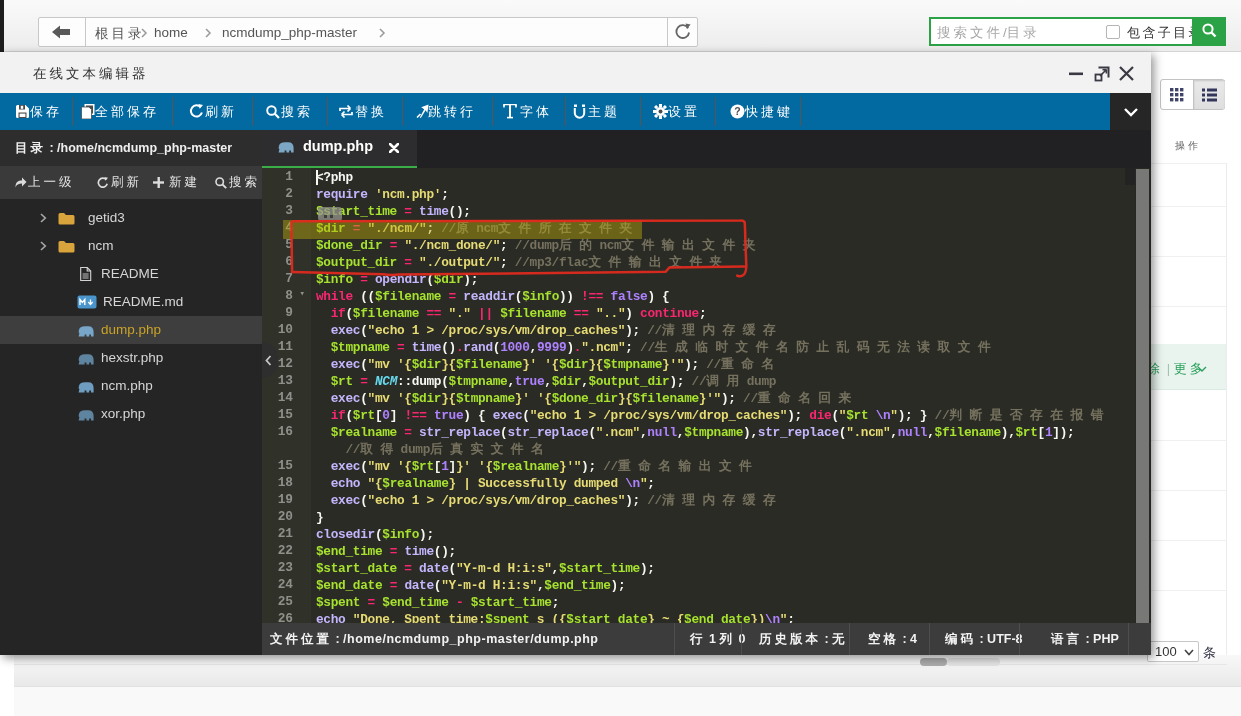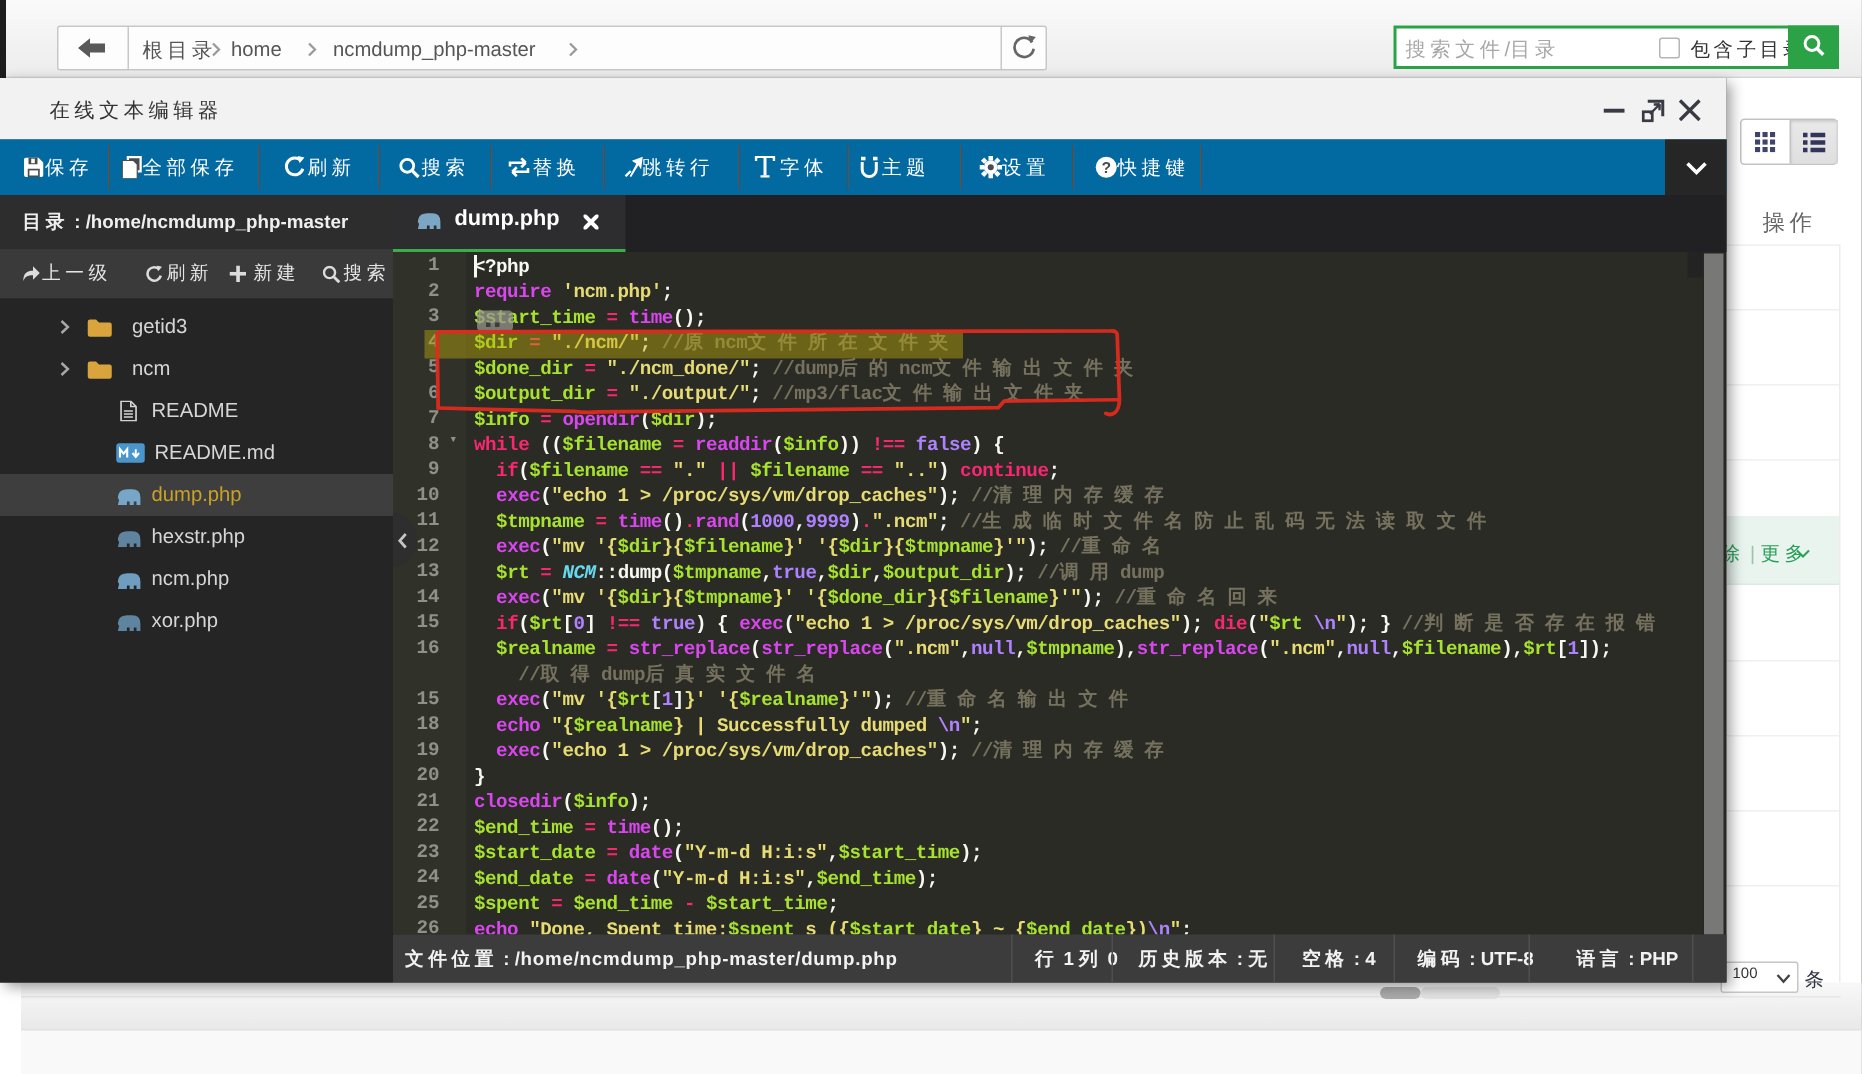--- a/index.html
+++ b/index.html
@@ -18,30 +18,30 @@
 
 #searchbox{left:929px;top:17px;width:297px;height:29px;border:2px solid #2ba245;background:#fff}
 #schk{left:1106px;top:25px;width:14px;height:14px;border:1px solid #b5b5b5;background:#fff;border-radius:2px}
 #sbtn{left:1192px;top:17px;width:34px;height:29px;background:#2ba245}
 
 #vtoggle{left:1160px;top:79px;width:65px;height:31px;border:1px solid #c3c3c3;border-radius:3px;background:#fff}
 #vtoggle .right{position:absolute;left:32px;top:0;width:32px;height:29px;
   background:linear-gradient(#e9e9e9,#dfdfdf);border-left:1px solid #c3c3c3;box-shadow:inset 0 1px 2px rgba(0,0,0,.15)}
 .rowline{left:1151px;width:75px;height:1px;background:#f0f0f0}
 #greenrow{left:1151px;top:344px;width:75px;height:46px;background:#e9f4ee;border-bottom:1px solid #dcebe2}
-#opertxt{left:1175px;top:139px;font-size:15px;color:#666}
+#opertxt{left:1175px;top:139px;font-size:10px;color:#666}
 #rightvline{left:1226px;top:163px;width:1px;height:501px;background:#ececec}
 #footline{left:14px;top:664px;width:1213px;height:1px;background:#e6e6e6}
 #botband{left:14px;top:655px;width:1227px;height:31px;background:linear-gradient(#f8f8f8,#e9e9e9)}
 #botband2{left:0;top:686px;width:1241px;height:30px;background:#f9f9f9;border-top:1px solid #e2e2e2}
 #botmargin{left:0;top:655px;width:14px;height:61px;background:#fff}
 #hthumb{left:920px;top:658px;width:27px;height:8px;background:#ababab;border-radius:4px}
 #htrack{left:947px;top:658px;width:53px;height:8px;background:#e3e3e3;border-radius:4px}
 #selbox{left:1147px;top:641px;width:52px;height:21px;border:1px solid #c6c6c6;border-radius:2px;background:#fff;
-  font-size:10px;color:#333}
+  font-size:13px;color:#333}
 #tiao{left:1203px;top:644px;font-size:13px;color:#334}
 
 #modal{left:0;top:52px;width:1151px;height:603px;background:#272822;
   box-shadow:3px 3px 9px rgba(0,0,0,.42)}
 #mhead{left:0;top:0;width:1151px;height:41px;background:#f2f2f2}
 #mtitle{left:33px;top:13px;font-size:13.5px;color:#333}
 
 #mtool{left:0;top:41px;width:1151px;height:37px;background:#0369a1}
 #mtool .sep{position:absolute;top:4px;width:1px;height:29px;background:#414141;border-right:1px solid #555}
 .tbtn{position:absolute;top:0;height:37px;color:#fff;font-size:13px;line-height:37px;white-space:nowrap}
@@ -63,21 +63,21 @@
 #codearea{left:311px;top:116px;width:824px;height:455px;background:#2a2b24;overflow:hidden}
 #vscroll{left:1136px;top:117px;width:13px;height:454px;background:#787876}
 #scrollnotch{left:1125px;top:116px;width:10px;height:17px;background:#232323}
 .gl{height:17px;line-height:17px;text-align:right;color:#8f908a;
   font:bold 12.8px "Liberation Mono",monospace;padding-right:9px;position:relative}
 .fold{position:absolute;right:-3px;top:0;color:#8f908a;font-size:9px}
 #codelines{position:absolute;left:5px;top:1px;letter-spacing:-0.32px;
   font:bold 12.8px "Liberation Mono",monospace;color:#f8f8f2}
 .cl{height:17px;line-height:17px;white-space:pre}
 .k{color:#f92672}.v{color:#a6e22e}.s{color:#e6db74}.c{color:#75715e}
-.f{color:#d946ef}.n{color:#ae81ff}.i{color:#66d9ef;font-style:italic}
+.f{color:#c4b5fd}.n{color:#ae81ff}.i{color:#66d9ef;font-style:italic}
 .cjm{letter-spacing:7.4px}
 
 #cursor{left:316px;top:170px;width:2px;height:15px;background:#f8f8f0}
 
 #ymark{left:283px;top:220px;width:359px;height:19px;background:rgba(190,170,10,.44)}
 #grayhandle{left:318px;top:207px;width:24px;height:14px;background:rgba(150,149,140,.75);border-radius:3px}
 
 #mstatus{left:262px;top:571px;width:889px;height:32px;background:#3c3c3c;color:#f2f2f2;
   font-size:12.5px;font-weight:bold;line-height:32px}
 #mstatus .ssep{position:absolute;top:0;width:1px;height:32px;background:#4e4e4e}

